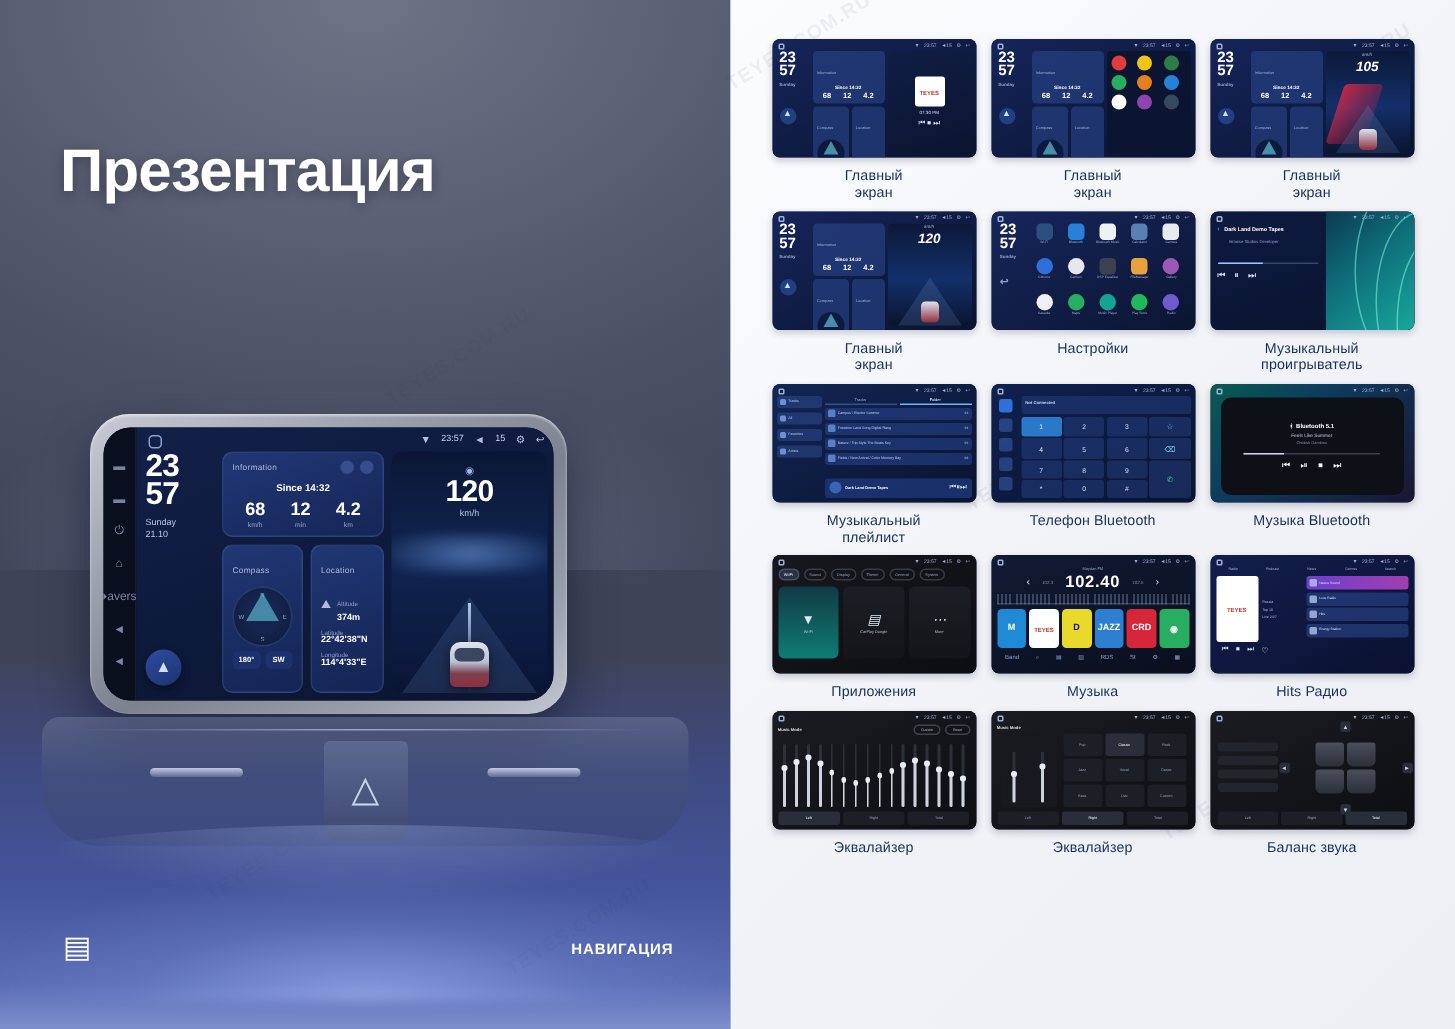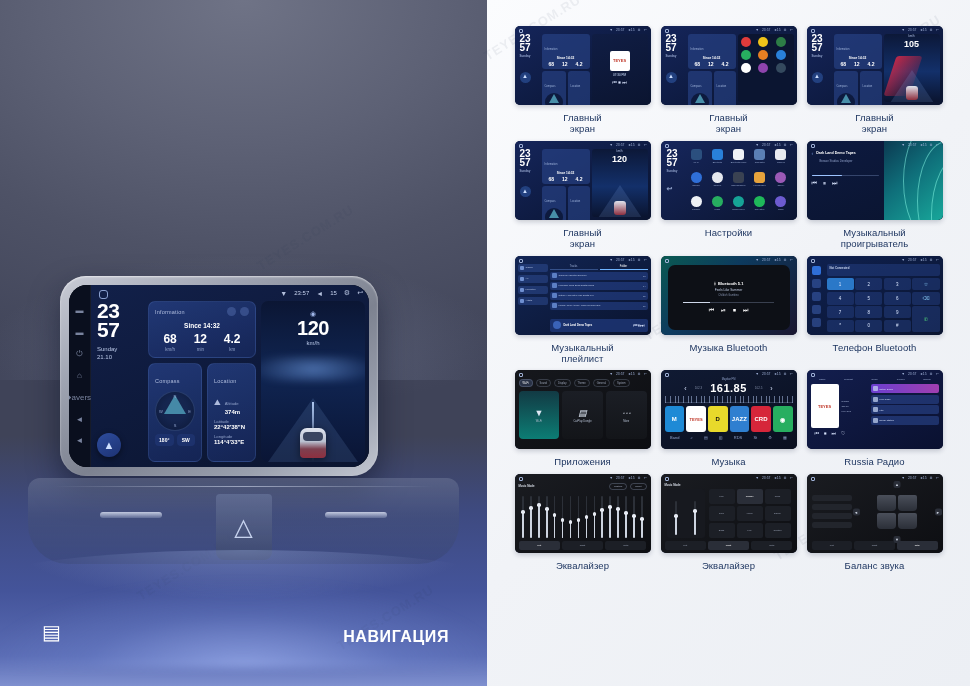--- a/index.html
+++ b/index.html
@@ -198,21 +198,21 @@
   .dash-bottom {
     position: absolute; left: -5%; right: -5%; top: 300px; height: 70px;
     border-radius: 50%;
     background: radial-gradient(60% 100% at 50% 0%, rgba(160,178,228,.35), rgba(0,0,0,0) 70%);
   }
 
   
   .hero-footer { position: absolute; left: 0; right: 0; bottom: 34px; height: 30px; }
   .layers-ic { position: absolute; left: 42px; top: 0; color: #fff; font-size: 20px; line-height: 1; }
   .nav-label {
-    position: absolute; right: 38px; top: 6px; color: #fff; font-size: 16px;
+    position: absolute; right: 38px; top: 6px; color: #fff; font-size: 10px;
     font-weight: 700; letter-spacing: .6px;
   }
 
   .watermark {
     position: absolute; color: rgba(255,255,255,.08); font-size: 13px;
     font-weight: 700; letter-spacing: 1px; transform: rotate(-32deg);
     pointer-events: none; white-space: nowrap;
   }
   .wm-dark { color: rgba(40,50,80,.07); }
 
@@ -256,21 +256,21 @@
   .mh-sv { color: #fff; font-size: 5px; font-weight: 700; }
   .mh-two { display: flex; gap: 2px; flex: 1; }
   .mh-cc { flex: 1; background: rgba(42,70,140,.6); border-radius: 3px; padding: 2px 3px; }
   .mh-dial { width: 18px; height: 18px; border-radius: 50%; background: #0d1a3e;
     margin: 2px auto; position: relative; }
   .mh-cone { position: absolute; left: 50%; top: 1px; transform: translateX(-50%);
     width: 0; height: 0; border-left: 5px solid transparent; border-right: 5px solid transparent;
     border-bottom: 9px solid rgba(110,220,240,.6); }
   .mh-right { flex: 1; border-radius: 3px; position: relative; overflow: hidden; }
 
-  .road-mini { position: absolute; inset: 0; background: linear-gradient(180deg, #0c1838, #13306a 55%, #0a142f); }
+  .road-mini { position: absolute; inset: 0; background: linear-gradient(180deg, #0c1838, #13306a 55%, #0a142f); font-style: italic; }
   .rm-tri { position: absolute; left: 50%; bottom: -4px; transform: translateX(-50%);
     width: 0; height: 0; border-left: 24px solid transparent; border-right: 24px solid transparent;
     border-bottom: 36px solid rgba(150,190,255,.15); }
   .rm-car { position: absolute; left: 50%; bottom: 2px; transform: translateX(-50%);
     width: 12px; height: 14px; border-radius: 3px; background: linear-gradient(180deg,#dfe4ee,#8e2f3f); }
   .rm-speed { position: absolute; left: 0; right: 0; top: 5px; text-align: center;
     color: #fff; font-size: 9px; font-weight: 700; }
   .rm-unit { color: #aabbe0; font-size: 3px; text-align: center; }
   .rm-red { position: absolute; left: 6px; bottom: 6px; width: 26px; height: 40px;
     background: linear-gradient(115deg, rgba(220,40,70,.85), rgba(120,20,50,0));
@@ -433,20 +433,21 @@
 
   <section class="hero">
     <div class="hero-lower"></div>
 
     <div class="watermark wm-dark" style="left:250px;top:230px">TEYES.COM.RU</div>
     <div class="watermark wm-dark" style="left:130px;top:560px">TEYES.COM.RU</div>
     <div class="watermark wm-dark" style="left:330px;top:610px">TEYES.COM.RU</div>
 
 
     <div class="headline">
+      <div class="hl-l1">Презентация</div>
     </div>
 
     <div class="dash">
       <div class="dash-top-shade"></div>
 
       <div class="bezel">
         <div class="bezel-inner">
 
           <div class="side-strip">
             <span class="side-ic">▬</span>
@@ -972,53 +973,20 @@
                 <span>◄15</span>
                 <span>⚙</span>
                 <span>↩</span>
               </div>
           </div>
           <div class="cap">Музыкальный<br>плейлист</div>
         </div>
 
         <div class="cell">
           <div class="thumb">
-            <div class="btm">
-              <div class="btm-card">
-                <div class="btm-t">
-                  <span>ᚼ</span>
-                  <span>Bluetooth 5.1</span>
-                </div>
-                <div class="btm-s">Feels Like Summer</div>
-                <div class="btm-a">Childish Gambino</div>
-                <div class="btm-bar">
-                    <i></i>
-                  </div>
-                <div class="btm-c">
-                  <span>⏮</span>
-                  <span>⏯</span>
-                  <span>⏹</span>
-                  <span>⏭</span>
-                </div>
-              </div>
-            </div>
-            <div class="t-home"></div>
-            <div class="t-sb">
-                <span>▼</span>
-                <span>23:57</span>
-                <span>◄15</span>
-                <span>⚙</span>
-                <span>↩</span>
-              </div>
-          </div>
-          <div class="cap">Музыка Bluetooth</div>
-        </div>
-
-        <div class="cell">
-          <div class="thumb">
             <div class="dial">
               <div class="dial-l">
                 <i class="on"></i>
                 <i></i>
                 <i></i>
                 <i></i>
                 <i></i>
               </div>
               <div class="dial-r">
                 <div class="dial-disp">
@@ -1048,20 +1016,53 @@
             <div class="t-sb">
                 <span>▼</span>
                 <span>23:57</span>
                 <span>◄15</span>
                 <span>⚙</span>
                 <span>↩</span>
               </div>
           </div>
           <div class="cap">Телефон Bluetooth</div>
         </div>
+
+        <div class="cell">
+          <div class="thumb">
+            <div class="btm">
+              <div class="btm-card">
+                <div class="btm-t">
+                  <span>ᚼ</span>
+                  <span>Bluetooth 5.1</span>
+                </div>
+                <div class="btm-s">Feels Like Summer</div>
+                <div class="btm-a">Childish Gambino</div>
+                <div class="btm-bar">
+                    <i></i>
+                  </div>
+                <div class="btm-c">
+                  <span>⏮</span>
+                  <span>⏯</span>
+                  <span>⏹</span>
+                  <span>⏭</span>
+                </div>
+              </div>
+            </div>
+            <div class="t-home"></div>
+            <div class="t-sb">
+                <span>▼</span>
+                <span>23:57</span>
+                <span>◄15</span>
+                <span>⚙</span>
+                <span>↩</span>
+              </div>
+          </div>
+          <div class="cap">Музыка Bluetooth</div>
+        </div>
       </div>
 
       <div class="grow">
         <div class="cell">
           <div class="thumb">
             <div class="st">
               <div class="st-tabs">
                 <span class="st-tab on">Wi-Fi</span>
                 <span class="st-tab">Sound</span>
                 <span class="st-tab">Display</span>
@@ -1096,21 +1097,21 @@
           <div class="cap">Приложения</div>
         </div>
 
         <div class="cell">
           <div class="thumb">
             <div class="rd">
               <div class="rd-top">Maydan FM</div>
               <div class="rd-freq-row">
                 <span class="rd-arrow">‹</span>
                 <span class="rd-side">102.3</span>
-                <span class="rd-freq">161.85</span>
+                <span class="rd-freq">102.40</span>
                 <span class="rd-side">102.5</span>
                 <span class="rd-arrow">›</span>
               </div>
               <div class="rd-scale"></div>
               <div class="rd-presets">
                 <span class="rd-p" style="background:#1e8ad6">M</span>
                 <span class="rd-p" style="background:#fff;color:#c0392b;font-size:4px">TEYES</span>
                 <span class="rd-p" style="background:#e8d92b;color:#111">D</span>
                 <span class="rd-p" style="background:#2f7fd0">JAZZ</span>
                 <span class="rd-p" style="background:#d6263a">CRD</span>
@@ -1184,21 +1185,21 @@
             </div>
             <div class="t-home"></div>
             <div class="t-sb">
                 <span>▼</span>
                 <span>23:57</span>
                 <span>◄15</span>
                 <span>⚙</span>
                 <span>↩</span>
               </div>
           </div>
-          <div class="cap">Russia Радио</div>
+          <div class="cap">Hits Радио</div>
         </div>
       </div>
 
       <div class="grow">
         <div class="cell">
           <div class="thumb">
             <div class="eq">
               <div class="eq-hd">
                 <b>Music Mode</b>
                 <span class="sp"></span>

